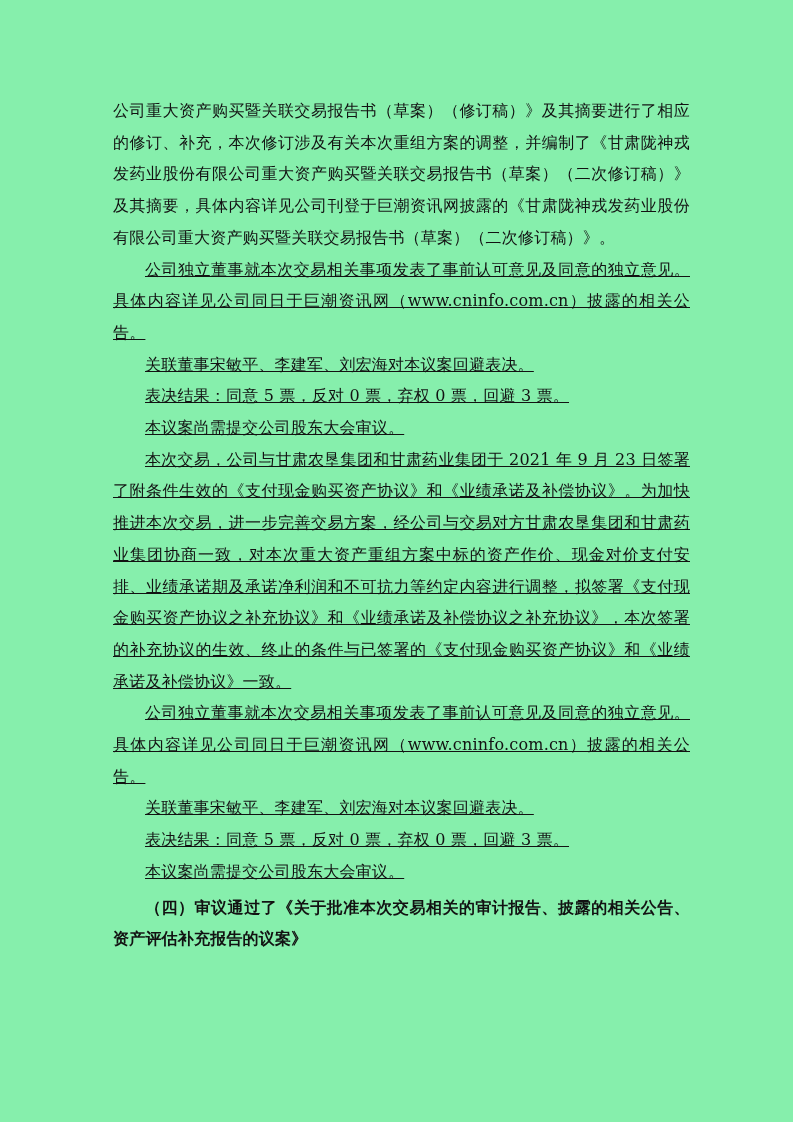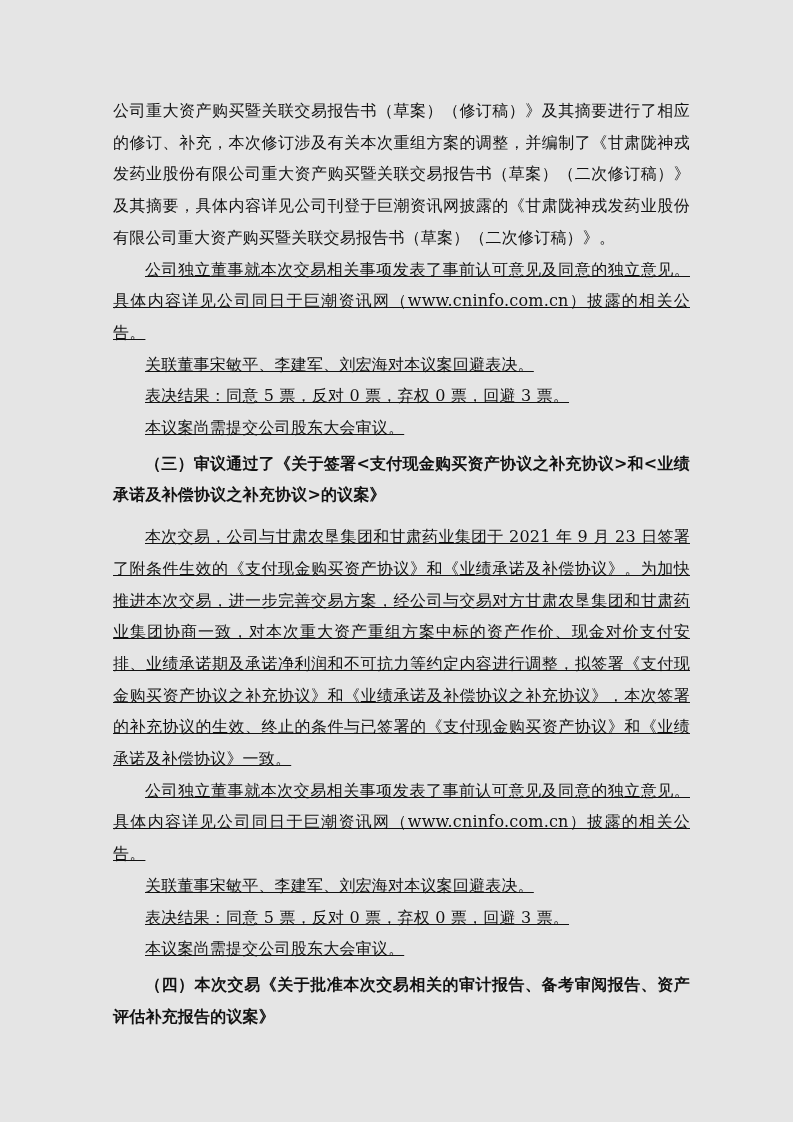--- a/index.html
+++ b/index.html
@@ -5,21 +5,21 @@
   html, body {
     margin: 0;
     padding: 0;
     background: #ffffff;
   }
   .page {
     position: relative;
     width: 793px;
     height: 1122px;
     margin: 0;
-    background: #e5e5e5;
+    background: #86efac;
     overflow: hidden;
     box-sizing: border-box;
     padding: 95px 103px 12px 113px;
     font-family: "DejaVu Serif", "Liberation Serif", serif;
     color: #121212;
   }
   .para {
     margin: 0;
     font-size: 16px;
     line-height: 31.7px;
@@ -44,20 +44,19 @@
 </style>
 </head>
 <body>
 
 <div class="page">
   <p class="para">公司重大资产购买暨关联交易报告书（草案）（修订稿）》及其摘要进行了相应的修订、补充，本次修订涉及有关本次重组方案的调整，并编制了《甘肃陇神戎发药业股份有限公司重大资产购买暨关联交易报告书（草案）（二次修订稿）》及其摘要，具体内容详见公司刊登于巨潮资讯网披露的《甘肃陇神戎发药业股份有限公司重大资产购买暨关联交易报告书（草案）（二次修订稿）》。</p>
   <p class="para indent">公司独立董事就本次交易相关事项发表了事前认可意见及同意的独立意见。具体内容详见公司同日于巨潮资讯网（www.cninfo.com.cn）披露的相关公告。</p>
   <p class="para indent">关联董事宋敏平、李建军、刘宏海对本议案回避表决。</p>
   <p class="para indent">表决结果：同意 5 票，反对 0 票，弃权 0 票，回避 3 票。</p>
   <p class="para indent">本议案尚需提交公司股东大会审议。</p>
-  <p class="heading">（三）审议通过了《关于签署&lt;支付现金购买资产协议之补充协议&gt;和&lt;业绩承诺及补偿协议之补充协议&gt;的议案》</p>
   <p class="para indent">本次交易，公司与甘肃农垦集团和甘肃药业集团于 2021 年 9 月 23 日签署了附条件生效的《支付现金购买资产协议》和《业绩承诺及补偿协议》。为加快推进本次交易，进一步完善交易方案，经公司与交易对方甘肃农垦集团和甘肃药业集团协商一致，对本次重大资产重组方案中标的资产作价、现金对价支付安排、业绩承诺期及承诺净利润和不可抗力等约定内容进行调整，拟签署《支付现金购买资产协议之补充协议》和《业绩承诺及补偿协议之补充协议》，本次签署的补充协议的生效、终止的条件与已签署的《支付现金购买资产协议》和《业绩承诺及补偿协议》一致。</p>
   <p class="para indent">公司独立董事就本次交易相关事项发表了事前认可意见及同意的独立意见。具体内容详见公司同日于巨潮资讯网（www.cninfo.com.cn）披露的相关公告。</p>
   <p class="para indent">关联董事宋敏平、李建军、刘宏海对本议案回避表决。</p>
   <p class="para indent">表决结果：同意 5 票，反对 0 票，弃权 0 票，回避 3 票。</p>
   <p class="para indent">本议案尚需提交公司股东大会审议。</p>
-  <p class="heading">（四）本次交易《关于批准本次交易相关的审计报告、备考审阅报告、资产评估补充报告的议案》</p>
+  <p class="heading">（四）审议通过了《关于批准本次交易相关的审计报告、披露的相关公告、资产评估补充报告的议案》</p>
 </div>
 
 </body></html>

